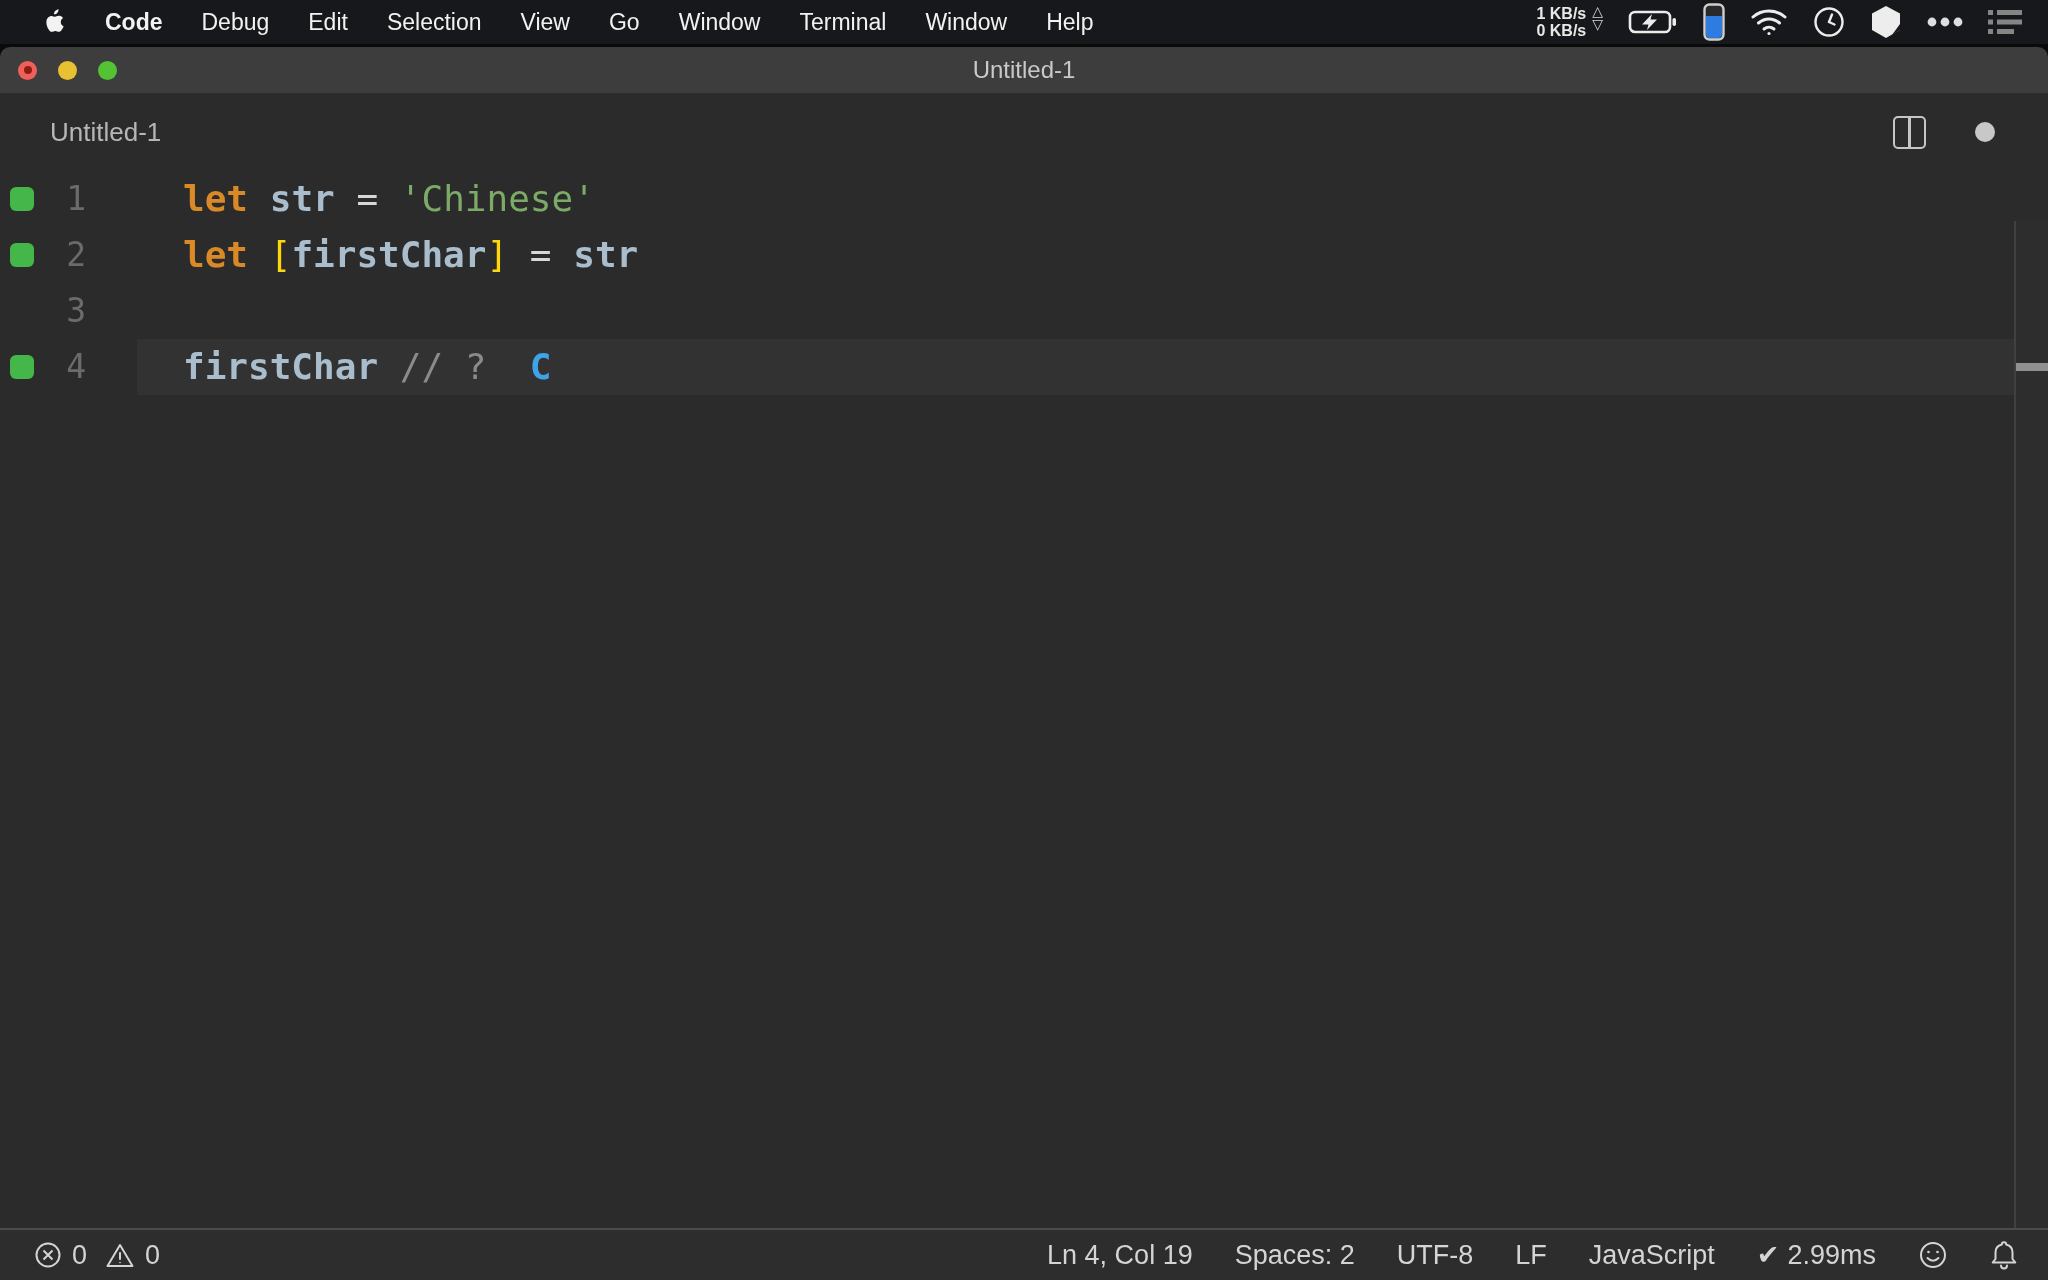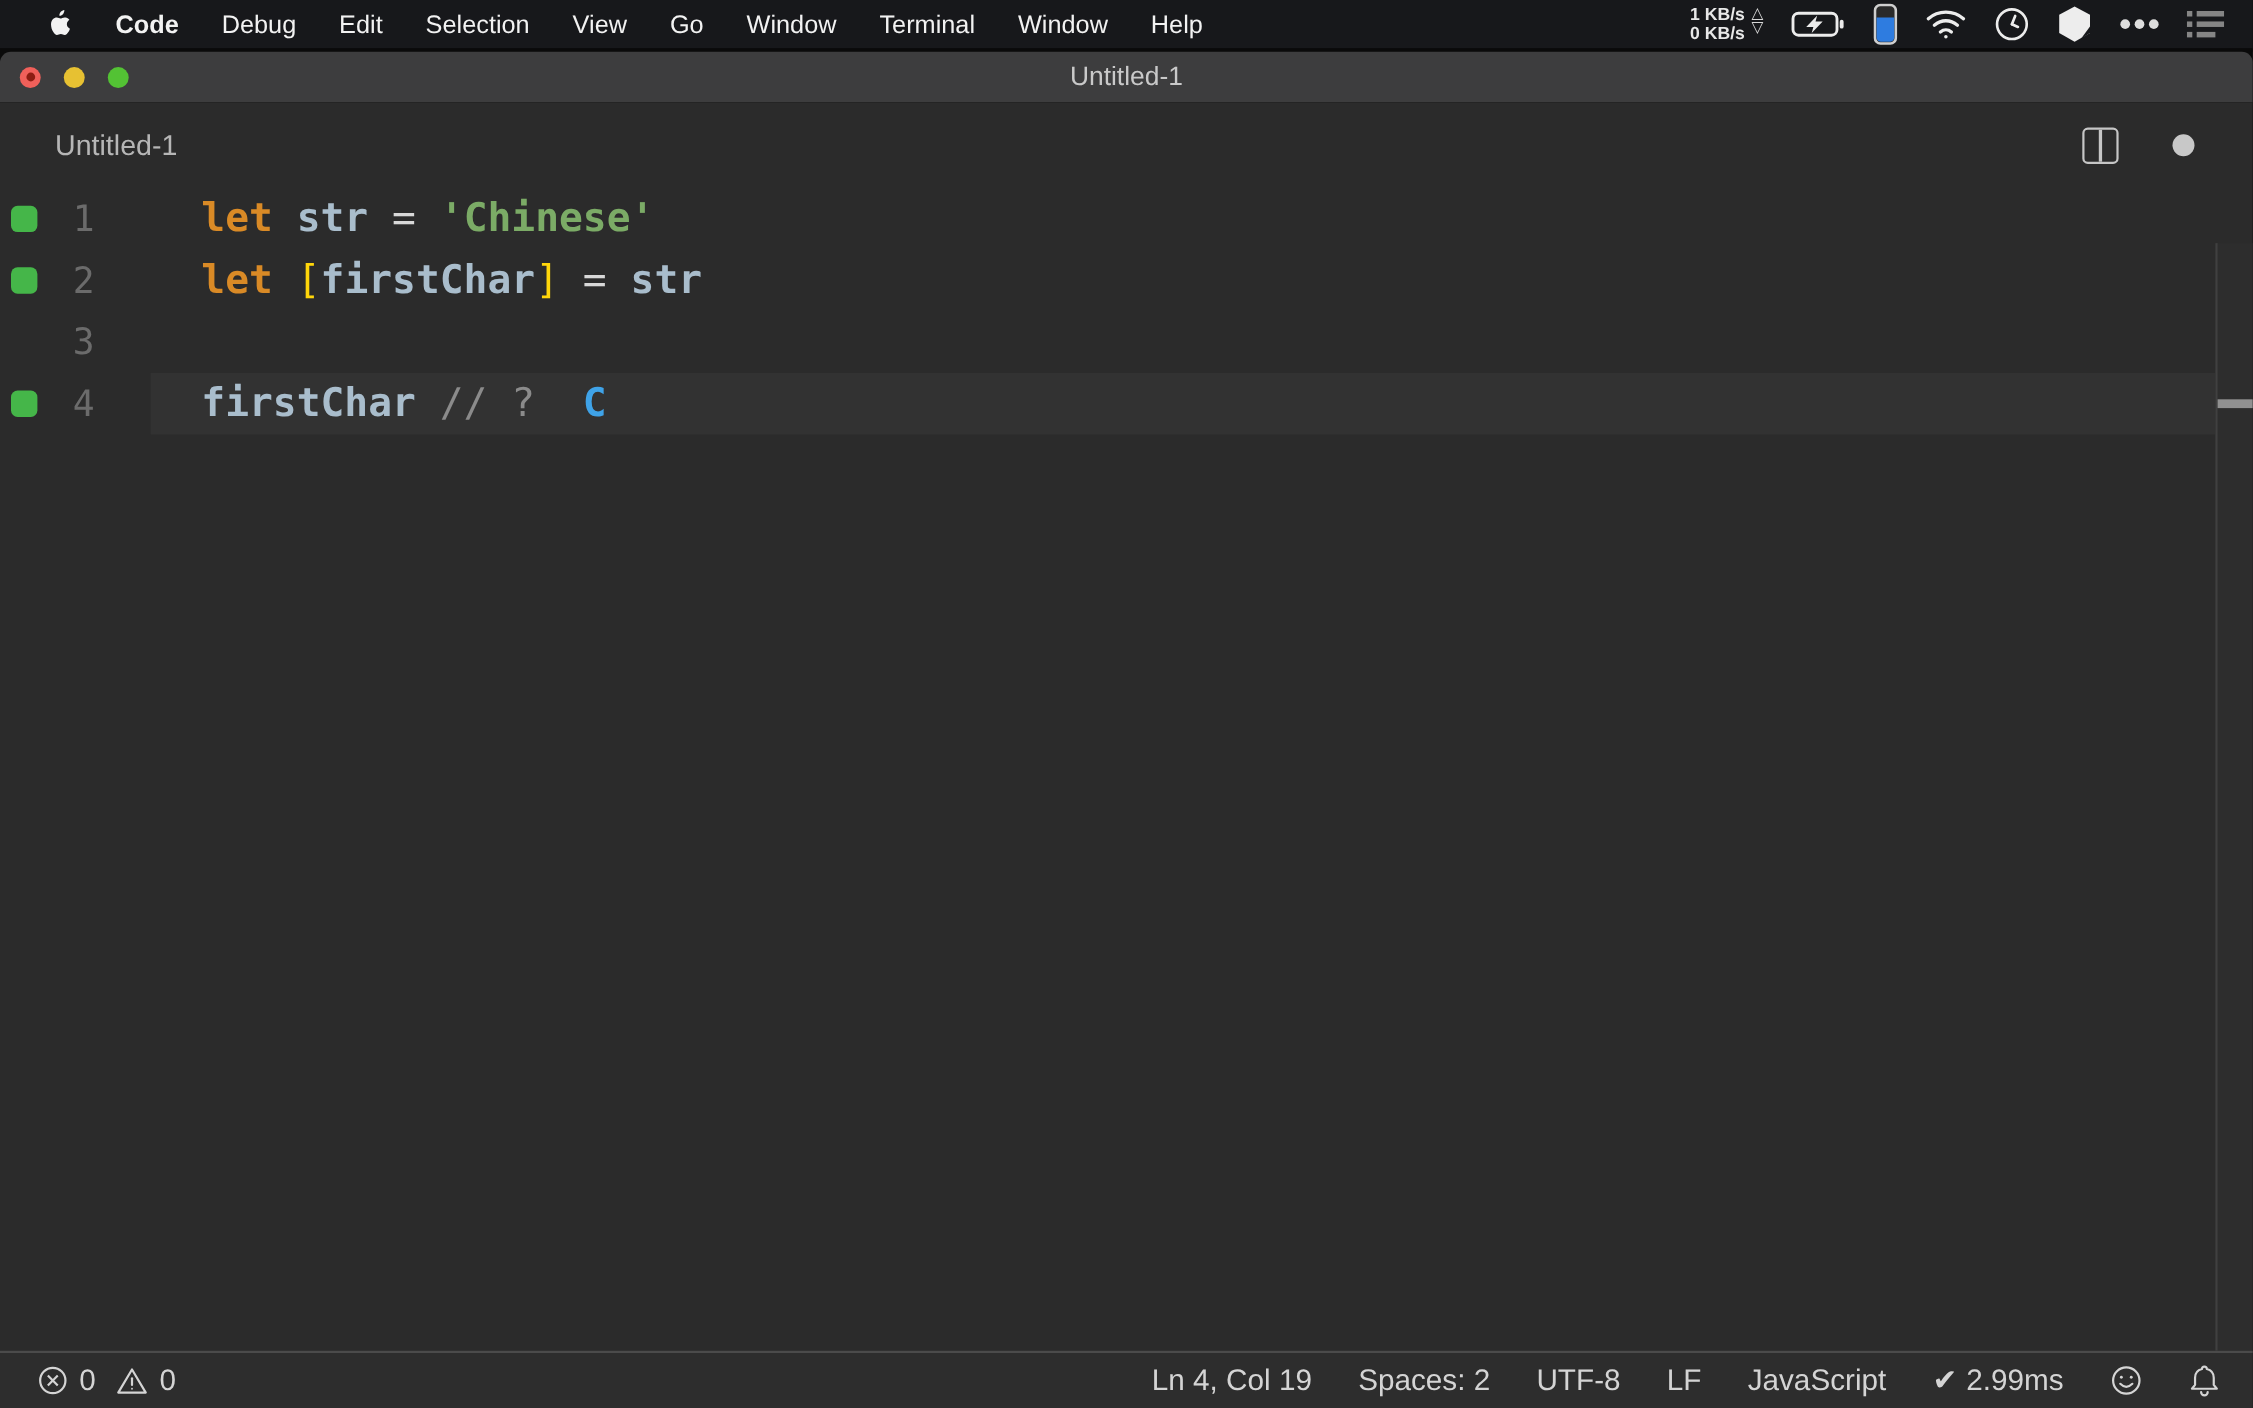--- a/index.html
+++ b/index.html
@@ -47,21 +47,21 @@
   .glyph-cell { width:46px; position:relative; }
   .gutter-marker { position:absolute; left:10px; top:16px; width:24px; height:24px; border-radius:6px;
                    background:var(--c-gutter-marker, #45b649); }
   .num-cell { width:40px; text-align:right; font-size:33px; color:var(--c-line-number, #6b6b6b); }
   .deco-cell { width:51px; }
   .code-cell { flex:1; padding-left:46px; white-space:pre; margin-right:34px; }
   .line.current .code-cell { background:var(--c-current-line, #323232); }
   .tk-kw { color:var(--c-keyword, #d98a26); font-weight:bold; }
   .tk-var { color:var(--c-variable, #a9bdcc);font-weight:bold; }
   .tk-op { color:var(--c-operator, #d8d8d8); }
-  .tk-str { color:var(--c-string, #7bab66);font-weight:bold; }
+  .tk-str { color:var(--c-string, #7bab66); }
   .tk-br { color:var(--c-bracket, #ffd60a); }
   .tk-cm { color:var(--c-comment, #8b8b8b); }
   .tk-an { color:var(--c-annotation, #3fa3e8); font-weight:bold; }
   .tk-pl { color:#d4d4d4; }
 
   
   .scrollbar { position:absolute; right:0; top:128px; height:1007px; width:34px;
                background:#2d2d2d; border-left:2px solid #404040; }
   .scroll-cursor-marker { position:absolute; left:0; right:0; top:142px; height:8px; background:#909090; }
 

